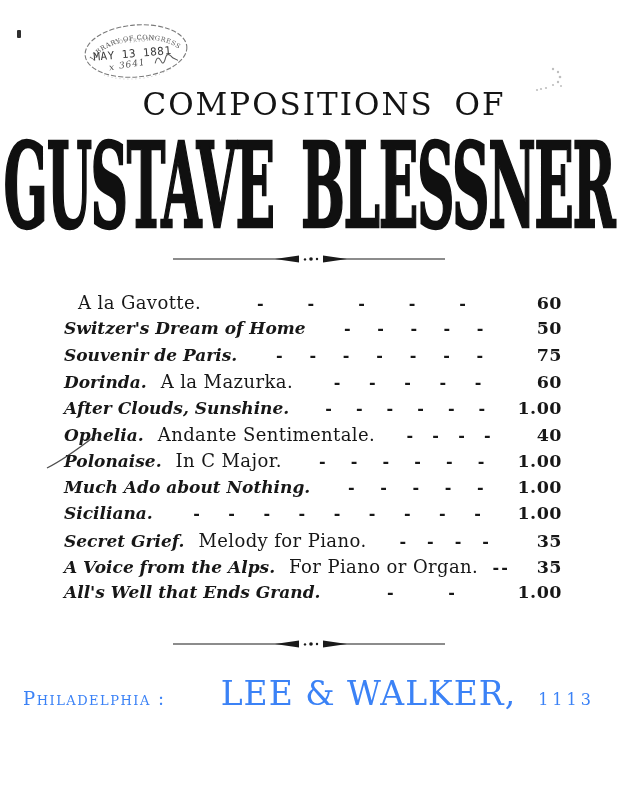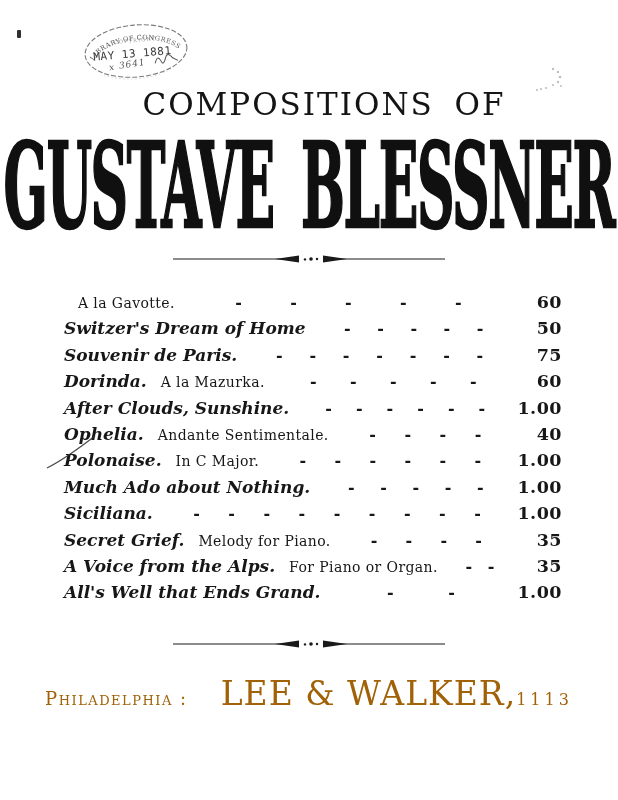--- a/index.html
+++ b/index.html
@@ -27,31 +27,31 @@
     transform:scale(0.44,1) translateX(-50%);transform-origin:0 0;
   }
   
   .divider{position:absolute;left:50%;transform:translateX(-50%);width:276px;height:14px;}
   .divider.top{top:252px;}
   .divider.bottom{top:637px;}
   
   .catalog{position:absolute;left:64px;right:56px;top:292px;}
   .row{display:flex;align-items:baseline;height:26.4px;}
   .piece-title{font-style:italic;font-weight:bold;font-size:17px;white-space:nowrap;}
-  .piece-subtitle{font-size:14px;letter-spacing:.4px;margin-left:14px;white-space:nowrap;}
+  .piece-subtitle{font-size:18px;letter-spacing:.4px;margin-left:14px;white-space:nowrap;}
   .dash-leader{flex:1;display:flex;justify-content:space-evenly;align-items:baseline;
     padding:0 8px 0 12px;font-weight:bold;font-size:16px;}
   .piece-price{min-width:44px;text-align:right;font-weight:bold;font-size:17.5px;letter-spacing:.5px;}
   
   .pen-stroke{position:absolute;left:45px;top:431px;width:54px;height:40px;}
   
   .imprint{
     position:absolute;left:0;right:0;top:674px;
-    display:flex;justify-content:center;align-items:baseline;gap:0;
-    color:#a16207;white-space:nowrap;
+    display:flex;justify-content:center;align-items:baseline;gap:22px;
+    color:#3b82f6;white-space:nowrap;
   }
   .imprint-city{font-variant:small-caps;font-size:18px;letter-spacing:1.5px;}
   .imprint-publisher{font-size:33px;letter-spacing:1px;margin-left:33px;}
   .imprint-number{font-size:16px;letter-spacing:4px;}
   .imprint-street{font-variant:small-caps;font-size:18px;letter-spacing:1px;}
 </style>
 </head>
 <body>
 
 <div class="page">

